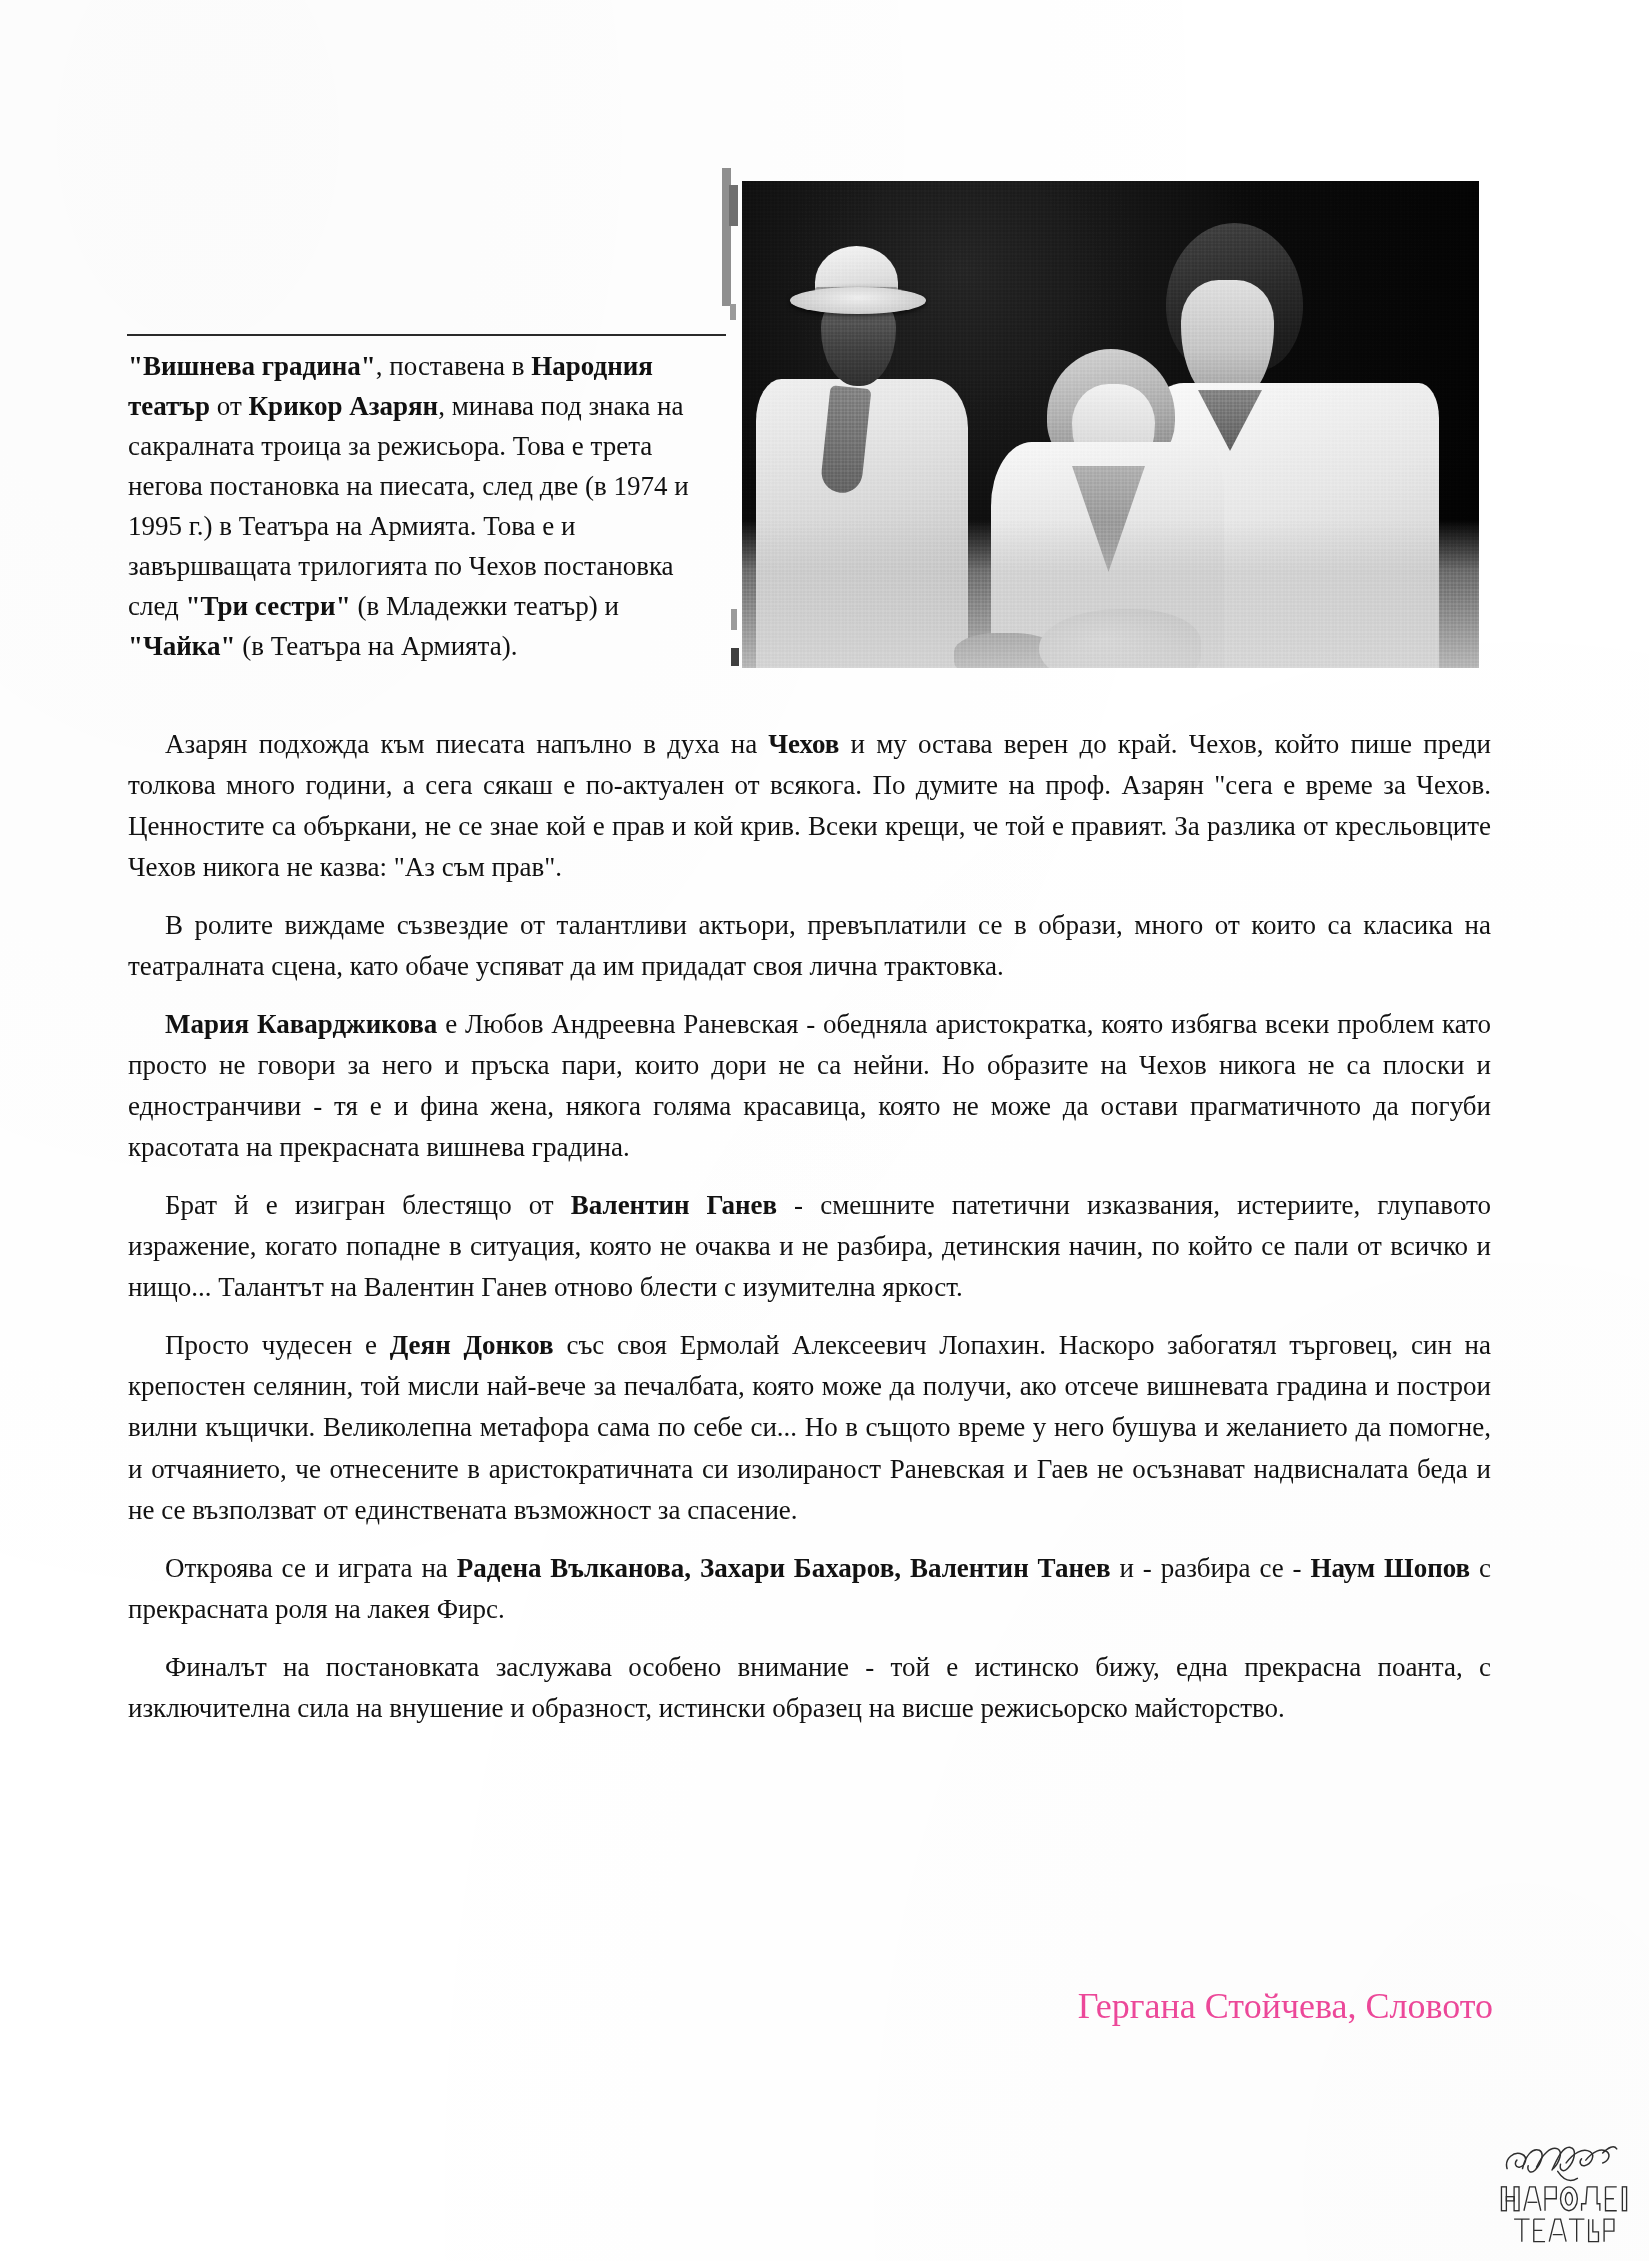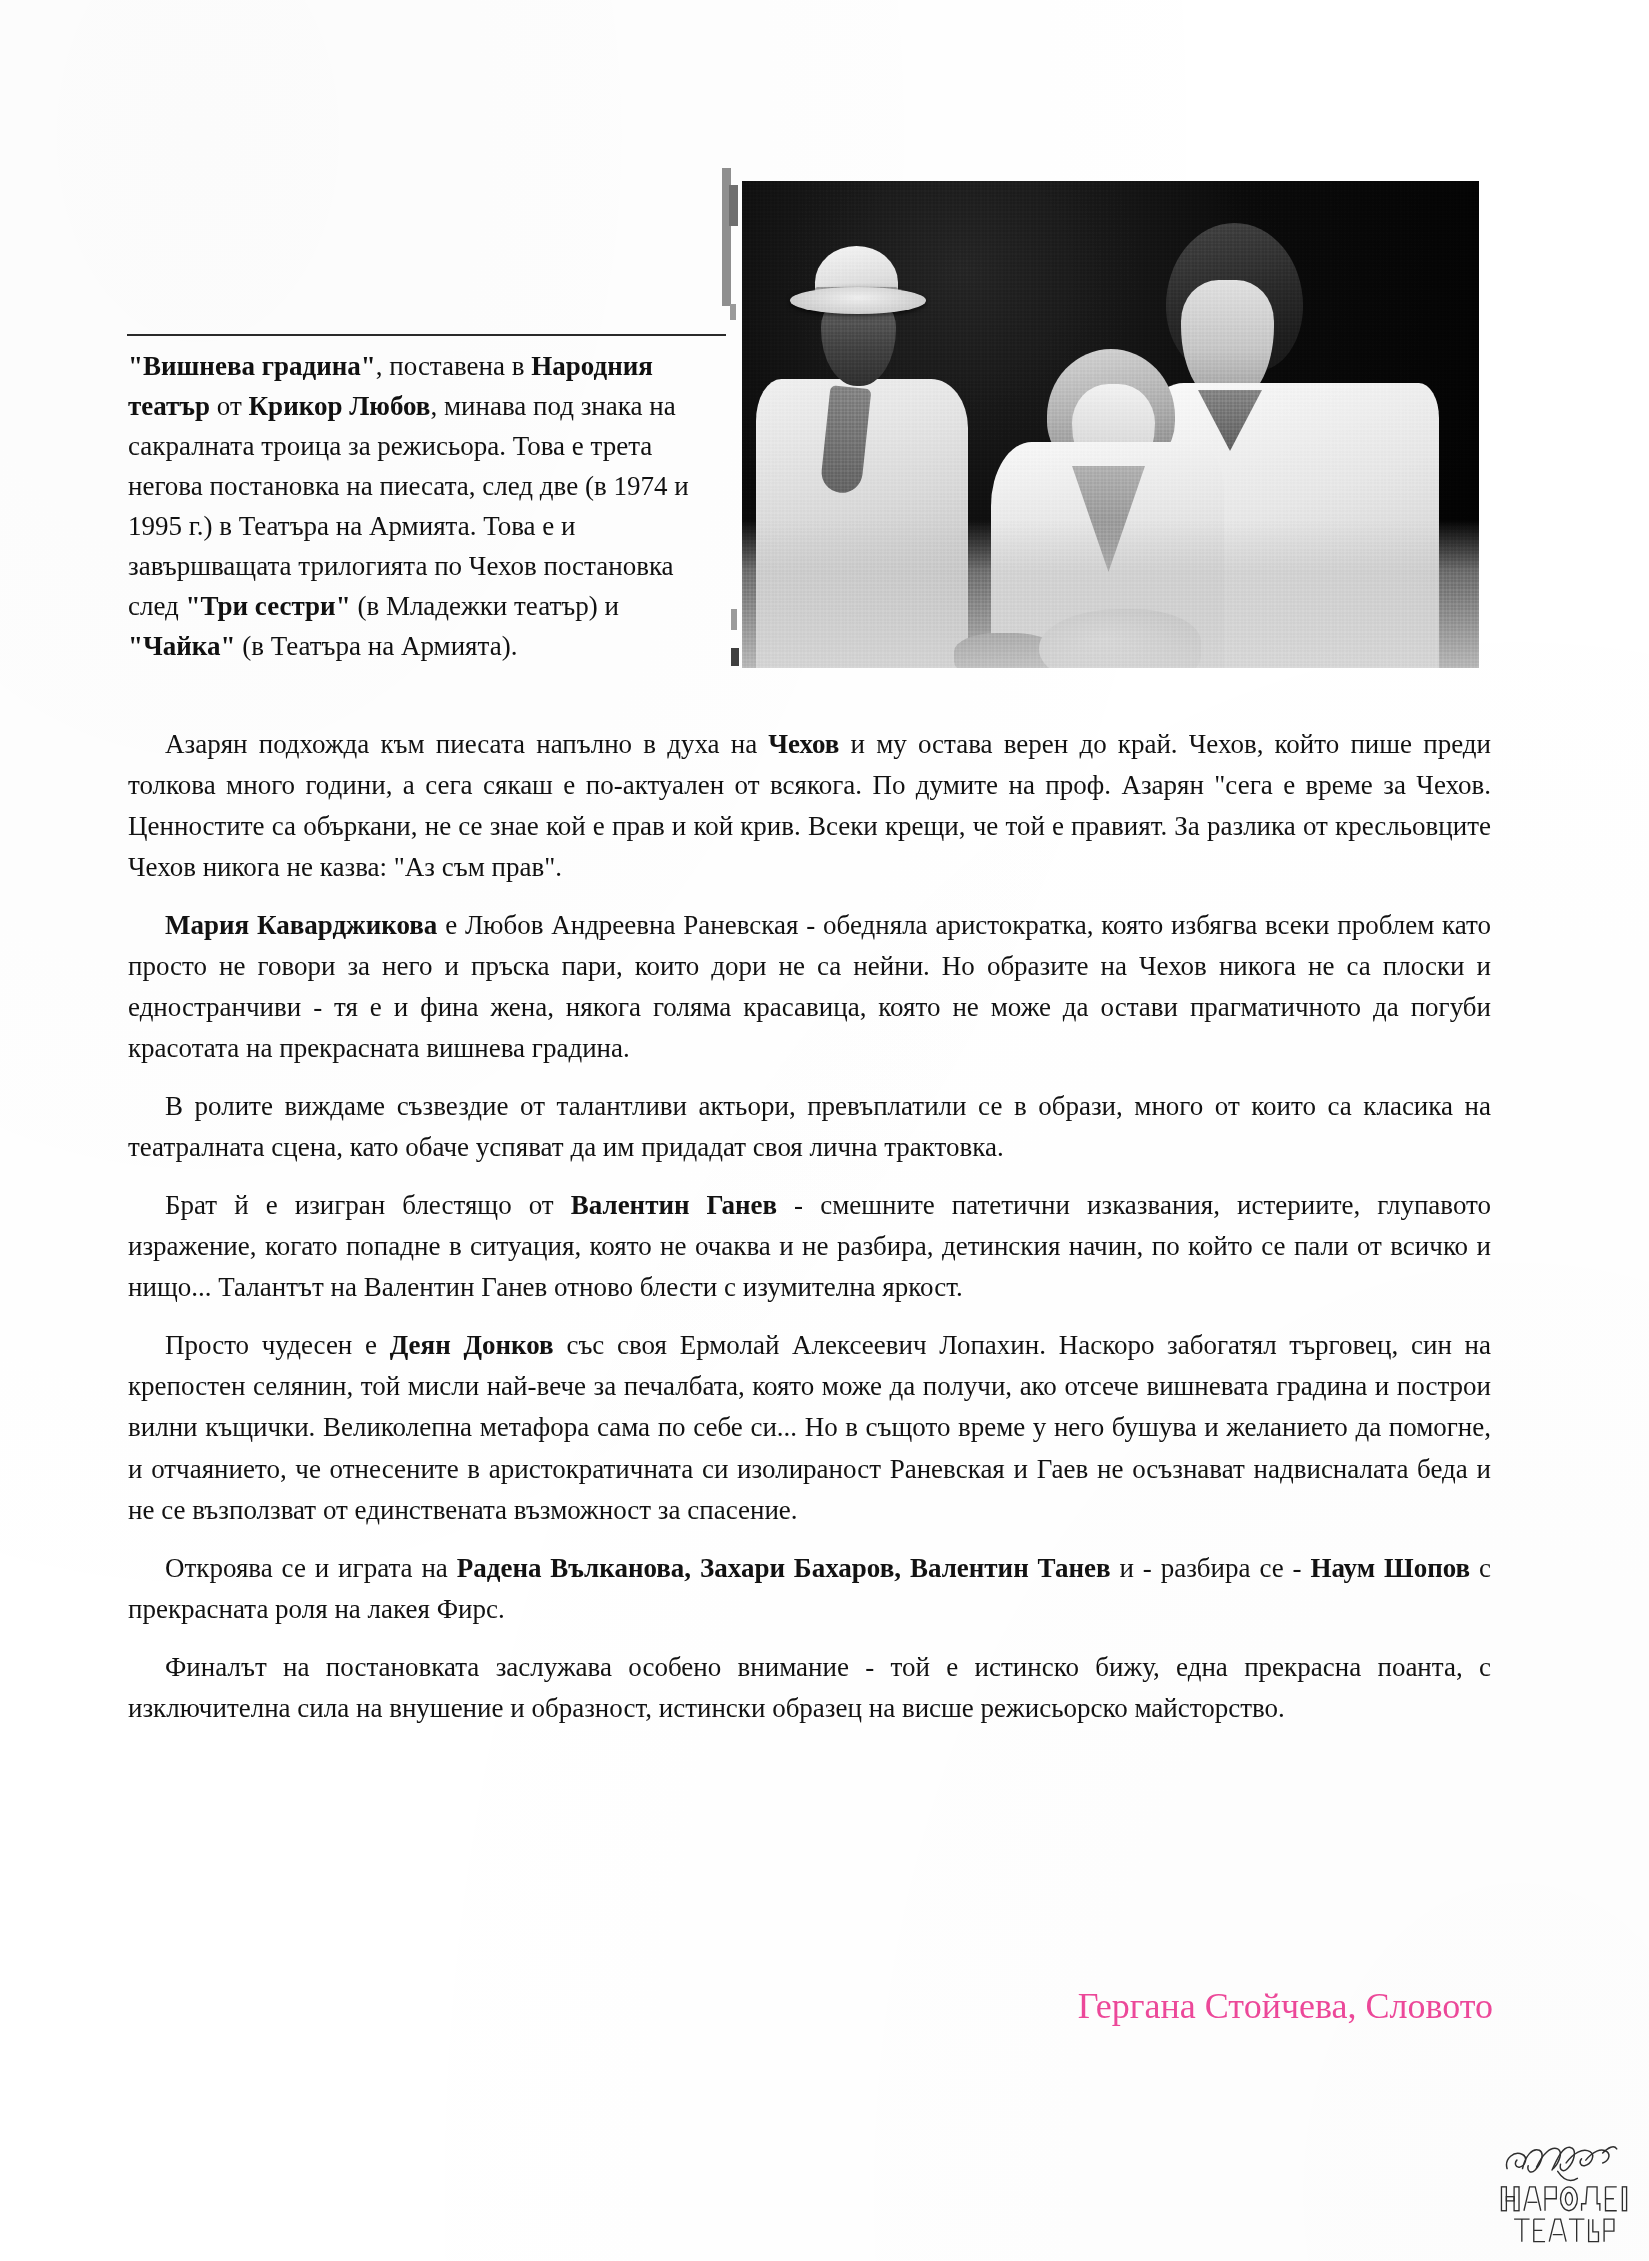--- a/index.html
+++ b/index.html
@@ -349,26 +349,26 @@
 
     <div class="floor"></div>
     <div class="grain"></div>
   </div>
 
   <div class="edge-mark m1"></div>
   <div class="edge-mark m2"></div>
   <div class="edge-mark m3"></div>
   <div class="edge-mark m4"></div>
 
-  <div class="intro-col"><b>"Вишнева градина"</b>, поставена в <b>Народния театър</b> от <b>Крикор Любов</b>, минава под знака на сакралната троица за режисьора. Това е трета негова постановка на пиесата, след две (в 1974 и 1995 г.) в Театъра на Армията. Това е и завършващата трилогията по Чехов постановка след <b>"Три сестри"</b> (в Младежки театър) и <b>"Чайка"</b> (в Театъра на Армията).</div>
+  <div class="intro-col"><b>"Вишнева градина"</b>, поставена в <b>Народния театър</b> от <b>Крикор Азарян</b>, минава под знака на сакралната троица за режисьора. Това е трета негова постановка на пиесата, след две (в 1974 и 1995 г.) в Театъра на Армията. Това е и завършващата трилогията по Чехов постановка след <b>"Три сестри"</b> (в Младежки театър) и <b>"Чайка"</b> (в Театъра на Армията).</div>
 
   <div class="body-col">
     <p>Азарян подхожда към пиесата напълно в духа на <b>Чехов</b> и му остава верен до край. Чехов, който пише преди толкова много години, а сега сякаш е по-актуален от всякога. По думите на проф. Азарян "сега е време за Чехов. Ценностите са объркани, не се знае кой е прав и кой крив. Всеки крещи, че той е правият. За разлика от кресльовците Чехов никога не казва: "Аз съм прав".</p>
+    <p>В ролите виждаме съзвездие от талантливи актьори, превъплатили се в образи, много от които са класика на театралната сцена, като обаче успяват да им придадат своя лична трактовка.</p>
     <p><b>Мария Каварджикова</b> е Любов Андреевна Раневская - обедняла аристократка, която избягва всеки проблем като просто не говори за него и пръска пари, които дори не са нейни. Но образите на Чехов никога не са плоски и едностранчиви - тя е и фина жена, някога голяма красавица, която не може да остави прагматичното да погуби красотата на прекрасната вишнева градина.</p>
-    <p>В ролите виждаме съзвездие от талантливи актьори, превъплатили се в образи, много от които са класика на театралната сцена, като обаче успяват да им придадат своя лична трактовка.</p>
     <p>Брат й е изигран блестящо от <b>Валентин Ганев</b> - смешните патетични изказвания, истериите, глупавото изражение, когато попадне в ситуация, която не очаква и не разбира, детинския начин, по който се пали от всичко и нищо... Талантът на Валентин Ганев отново блести с изумителна яркост.</p>
     <p>Просто чудесен е <b>Деян Донков</b> със своя Ермолай Алексеевич Лопахин. Наскоро забогатял търговец, син на крепостен селянин, той мисли най-вече за печалбата, която може да получи, ако отсече вишневата градина и построи вилни къщички. Великолепна метафора сама по себе си... Но в същото време у него бушува и желанието да помогне, и отчаянието, че отнесените в аристократичната си изолираност Раневская и Гаев не осъзнават надвисналата беда и не се възползват от единствената възможност за спасение.</p>
     <p>Откроява се и играта на <b>Радена Вълканова, Захари Бахаров, Валентин Танев</b> и - разбира се - <b>Наум Шопов</b> с прекрасната роля на лакея Фирс.</p>
     <p>Финалът на постановката заслужава особено внимание - той е истинско бижу, една прекрасна поанта, с изключителна сила на внушение и образност, истински образец на висше режисьорско майсторство.</p>
   </div>
 
   <div class="signature">
     <div>Гергана Стойчева, Словото</div>
   </div>
 

